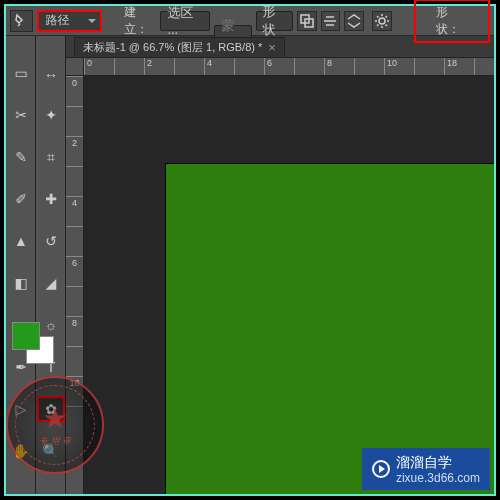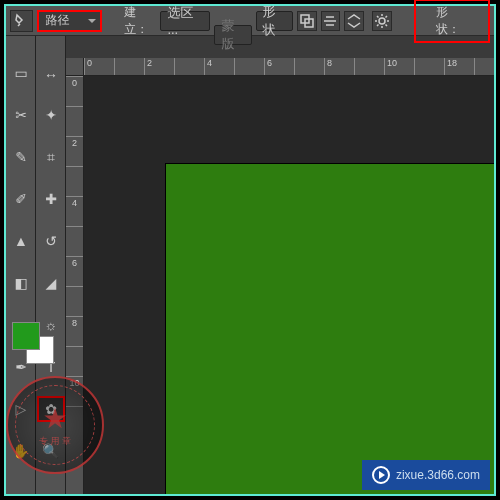--- a/index.html
+++ b/index.html
@@ -39,21 +39,21 @@
   .ruler-v { position: absolute; left: 0; top: 18px; bottom: 0; width: 18px; background: #535353; border-right: 1px solid #222; }
   .ruler-v .tick { height: 30px; width: 100%; border-top: 1px solid #888; font-size: 9px; color: #ccc; padding-top: 1px; text-align: center; }
   .ruler-corner { position: absolute; left: 0; top: 0; width: 18px; height: 18px; background: #535353; border-right: 1px solid #222; border-bottom: 1px solid #222; }
   .canvas-view { position: absolute; left: 18px; top: 18px; right: 0; bottom: 0; background: #262626; overflow: hidden; }
   .canvas { position: absolute; left: 82px; top: 88px; width: 400px; height: 400px; background: #2e7d0f; box-shadow: 0 0 0 1px #000; }
   
   
   .stamp { position: absolute; left: 0px; bottom: 20px; width: 98px; height: 98px; border-radius: 50%; background: radial-gradient(circle, rgba(0,0,0,0.2), rgba(0,0,0,0.6)); border: 2px solid #b33; display: flex; align-items: center; justify-content: center; color: #c44; font-size: 9px; text-align: center; transform: rotate(0deg); opacity: 0.85; }
   .stamp-inner { width: 80px; height: 80px; border: 1px dashed #b44; border-radius: 50%; display: flex; align-items: center; justify-content: center; flex-direction: column; }
   .stamp-star { font-size: 28px; color: #a33; }
-  .stamp-txt { font-size: 9px; color: #b44; }
+  .stamp-txt { font-size: 9px; color: #b44; font-style: italic; }
   
   
   .watermark { position: absolute; right: 4px; bottom: 4px; background: #1a4b9c; color: #fff; padding: 6px 10px; display: flex; align-items: center; gap: 6px; font-size: 14px; }
   .watermark .play { width: 18px; height: 18px; border: 2px solid #fff; border-radius: 50%; display: flex; align-items: center; justify-content: center; }
   .watermark .play::before { content: ""; border-left: 6px solid #fff; border-top: 4px solid transparent; border-bottom: 4px solid transparent; margin-left: 2px; }
   .watermark .sub { font-size: 12px; color: #cde; line-height: 1; }
   .col { display: flex; flex-direction: column; }
   
   svg { width: 16px; height: 16px; stroke: #ccc; fill: none; stroke-width: 1.5; }
 </style>
@@ -94,20 +94,26 @@
     <div style="flex:1"></div>
     <div class="icon-btn">
         <svg viewBox="0 0 16 16">
           <circle cx="8" cy="8" r="3"></circle>
           <path d="M8 1 V3 M8 13 V15 M1 8 H3 M13 8 H15 M3 3 L4.5 4.5 M11.5 11.5 L13 13 M3 13 L4.5 11.5 M11.5 4.5 L13 3"></path>
         </svg>
       </div>
     <span class="opt-label red-box" style="padding:3px 20px">形状：</span>
   </div>
 
+  <div class="tab-area">
+    <div class="doc-tab">
+      <span>未标题-1 @ 66.7% (图层 1, RGB/8) *</span>
+      <span class="tab-close">×</span>
+    </div>
+  </div>
 
   <div class="toolbox-outer" id="tbo">
       <div class="tool">▭</div>
       <div class="tool">✂</div>
       <div class="tool">✎</div>
       <div class="tool">✐</div>
       <div class="tool">▲</div>
       <div class="tool">◧</div>
       <div class="tool">◑</div>
       <div class="tool">✒</div>
@@ -171,17 +177,18 @@
   <div class="stamp">
     <div class="stamp-inner">
       <div class="stamp-star">★</div>
       <div class="stamp-txt">专 用 章</div>
     </div>
   </div>
 
   <div class="watermark">
     <div class="play"></div>
     <div class="col">
+      <span>溜溜自学</span>
       <span class="sub">zixue.3d66.com</span>
     </div>
   </div>
 
 </div>
 
 </body></html>

